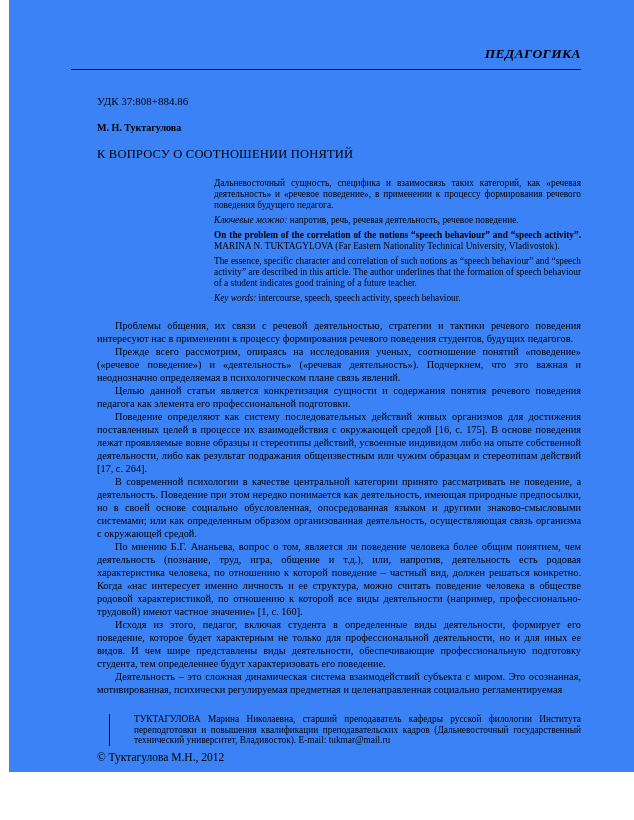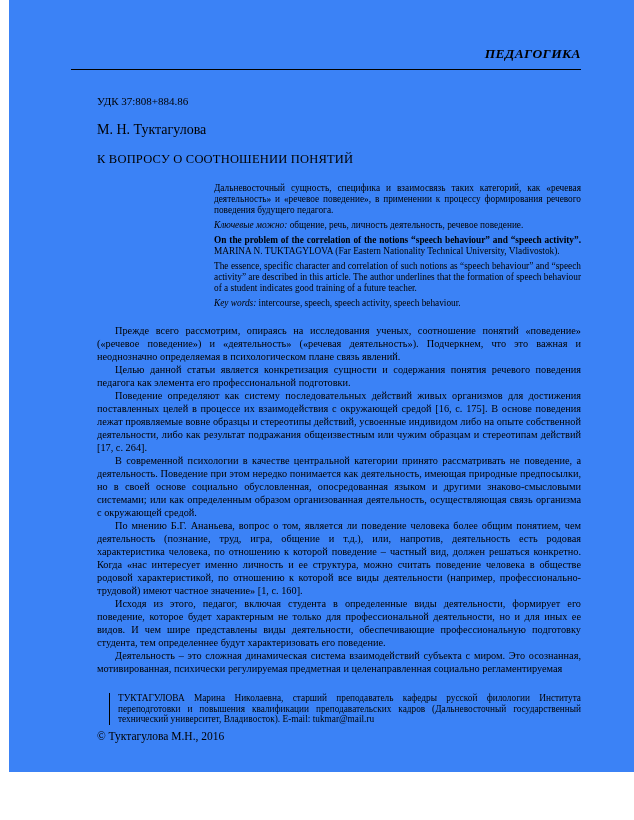--- a/index.html
+++ b/index.html
@@ -22,21 +22,21 @@
     letter-spacing: 0.4px;
   }
   .head-rule {
     border: none;
     border-top: 1px solid #000;
     margin-top: 7px;
     margin-left: -26px;
   }
 
   .udc { margin-top: 25px; font-size: 11px; }
-  .author { margin-top: 15px; font-size: 14px; font-weight: normal; }
+  .author { margin-top: 15px; font-size: 10px; font-weight: bold; }
 
   .title {
     margin-top: 13px;
     font-size: 12.5px;
     font-weight: normal;
     line-height: 17px;
     letter-spacing: 0.2px;
   }
 
   .abstract {
@@ -53,21 +53,21 @@
     font-size: 10.3px;
     line-height: 13px;
     text-align: justify;
   }
   .body-text p { text-indent: 18px; }
 
   .footnote {
     margin-top: 18px;
     margin-left: 12px;
     border-left: 1px solid #000;
-    padding-left: 8px;
+    padding-left: 24px;
     font-size: 9.3px;
     line-height: 10.7px;
     text-align: justify;
   }
 
   .copyright {
     margin-top: 5px;
     font-size: 11.5px;
   }
 </style>
@@ -82,35 +82,36 @@
   <div class="udc">УДК 37:808+884.86</div>
 
   <div class="author">М. Н. Туктагулова</div>
 
   <h1 class="title">
     <div>К ВОПРОСУ О СООТНОШЕНИИ ПОНЯТИЙ</div>
   </h1>
 
   <div class="abstract">
     <p>Дальневосточный сущность, специфика и взаимосвязь таких категорий, как «речевая деятельность» и «речевое поведение», в применении к процессу формирования речевого поведения будущего педагога.</p>
-    <p><i>Ключевые можно:</i> <span>общение, речь, личность деятельность, речевое поведение.</span></p>
+    <p><i>Ключевые можно:</i> <span>напротив, речь, речевая деятельность, речевое поведение.</span></p>
     <p><b>On the problem of the correlation of the notions “speech behaviour” and “speech activity”.</b> <span>MARINA N. TUKTAGYLOVA (Far Eastern Nationality Technical University, Vladivostok).</span></p>
     <p>The essence, specific character and correlation of such notions as “speech behaviour” and “speech activity” are described in this article. The author underlines that the formation of speech behaviour of a student indicates good training of a future teacher.</p>
     <p><i>Key words:</i> <span>intercourse, speech, speech activity, speech behaviour.</span></p>
   </div>
 
   <div class="body-text">
+    <p>Проблемы общения, их связи с речевой деятельностью, стратегии и тактики речевого поведения интересуют нас в применении к процессу формирования речевого поведения студентов, будущих педагогов.</p>
     <p>Прежде всего рассмотрим, опираясь на исследования ученых, соотношение понятий «поведение» («речевое поведение») и «деятельность» («речевая деятельность»). Подчеркнем, что это важная и неоднозначно определяемая в психологическом плане связь явлений.</p>
     <p>Целью данной статьи является конкретизация сущности и содержания понятия речевого поведения педагога как элемента его профессиональной подготовки.</p>
     <p>Поведение определяют как систему последовательных действий живых организмов для достижения поставленных целей в процессе их взаимодействия с окружающей средой [16, с. 175]. В основе поведения лежат проявляемые вовне образцы и стереотипы действий, усвоенные индивидом либо на опыте собственной деятельности, либо как результат подражания общеизвестным или чужим образцам и стереотипам действий [17, с. 264].</p>
     <p>В современной психологии в качестве центральной категории принято рассматривать не поведение, а деятельность. Поведение при этом нередко понимается как деятельность, имеющая природные предпосылки, но в своей основе социально обусловленная, опосредованная языком и другими знаково-смысловыми системами; или как определенным образом организованная деятельность, осуществляющая связь организма с окружающей средой.</p>
     <p>По мнению Б.Г. Ананьева, вопрос о том, является ли поведение человека более общим понятием, чем деятельность (познание, труд, игра, общение и т.д.), или, напротив, деятельность есть родовая характеристика человека, по отношению к которой поведение – частный вид, должен решаться конкретно. Когда «нас интересует именно личность и ее структура, можно считать поведение человека в обществе родовой характеристикой, по отношению к которой все виды деятельности (например, профессионально-трудовой) имеют частное значение» [1, с. 160].</p>
     <p>Исходя из этого, педагог, включая студента в определенные виды деятельности, формирует его поведение, которое будет характерным не только для профессиональной деятельности, но и для иных ее видов. И чем шире представлены виды деятельности, обеспечивающие профессиональную подготовку студента, тем определеннее будут характеризовать его поведение.</p>
     <p>Деятельность – это сложная динамическая система взаимодействий субъекта с миром. Это осознанная, мотивированная, психически регулируемая предметная и целенаправленная социально регламентируемая</p>
   </div>
 
   <div class="footnote">
     <p>ТУКТАГУЛОВА Марина Николаевна, старший преподаватель кафедры русской филологии Института переподготовки и повышения квалификации преподавательских кадров (Дальневосточный государственный технический университет, Владивосток). E-mail: tukmar@mail.ru</p>
   </div>
 
-  <div class="copyright">© Туктагулова М.Н., 2016</div>
+  <div class="copyright">© Туктагулова М.Н., 2012</div>
 
 </div>
 
 </body></html>

